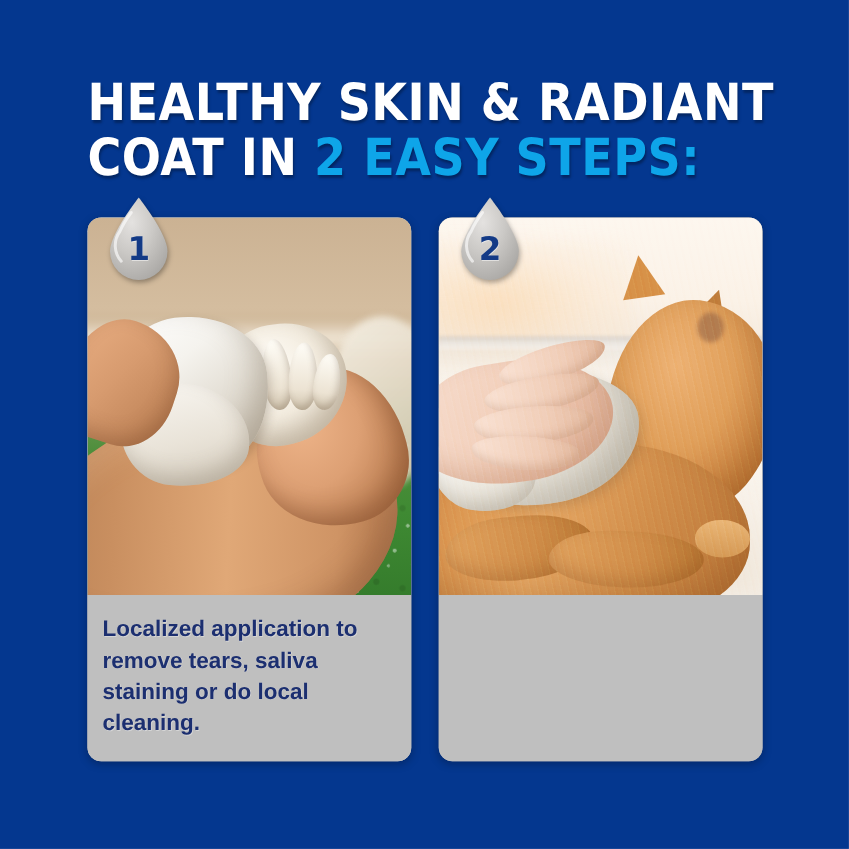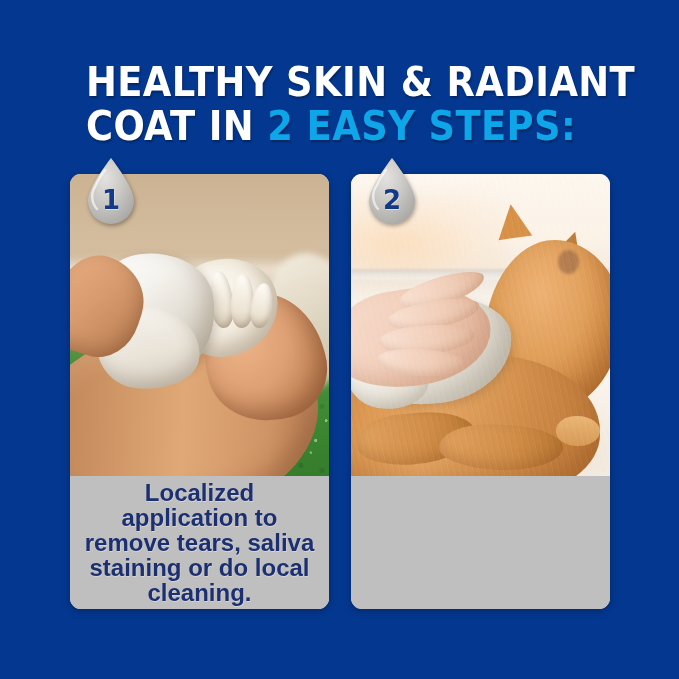--- a/index.html
+++ b/index.html
@@ -27,21 +27,20 @@
     left: 70px;
     top: 62px;
     width: 560px;
     font-size: 41px;
     font-weight: 700;
     line-height: 41px;
     letter-spacing: 0.4px;
     text-transform: uppercase;
     font-family: "DejaVu Sans", sans-serif;
     font-stretch: condensed;
-    margin-left: 16px;
   }
   .headline .hl-white {
     color: #ffffff;
     text-shadow: 1px 2px 2px rgba(0,0,0,0.30);
   }
   .headline .hl-gray {
     color: #0ea5e9;
     text-shadow: 1px 2px 2px rgba(0,0,0,0.32);
     text-align: center;
   }
@@ -90,24 +89,24 @@
     flex: 1 1 auto;
     display: flex;
     align-items: center;
     justify-content: center;
     background: #bfbfbf;
     padding: 4px 12px 8px;
     box-sizing: border-box;
   }
   .caption-text {
     color: #1c2f70;
-    font-size: 24px;
+    font-size: 18px;
     line-height: 25px;
     font-weight: 700;
-    text-align: center;
+    text-align: left;
     font-family: "Liberation Sans", sans-serif;
     text-shadow: 0.5px 0.5px 0 rgba(255,255,255,0.35);
   }
 
   
   .badge {
     position: absolute;
     left: 14px;
     top: -17px;
     width: 54px;

